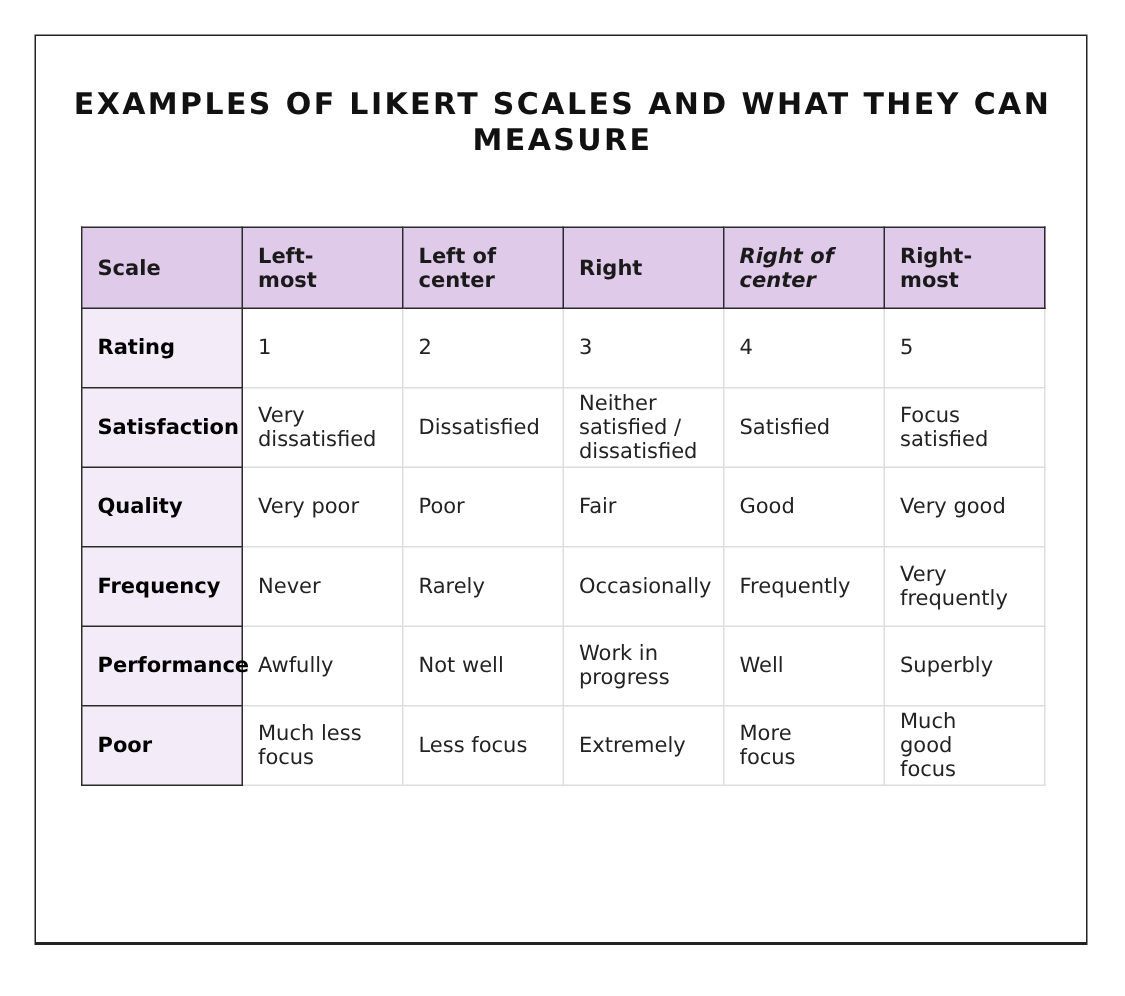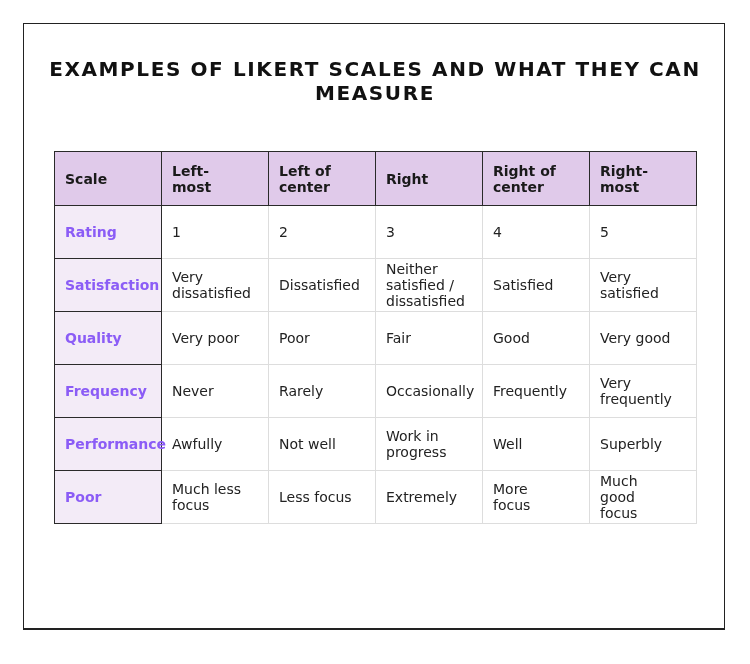--- a/index.html
+++ b/index.html
@@ -22,21 +22,21 @@
   table.likert th, table.likert td {
     height: 53px; box-sizing: border-box; padding: 0 20px 0 10px;
     font-size: 14px; line-height: 16px; vertical-align: middle; text-align: left;
     font-family: "DejaVu Sans", sans-serif;
   }
   table.likert thead th {
     background: #e0caea; border: 1px solid #2a2a2a; font-weight: 600; color: #1a1a1a;
     height: 54px;
   }
   table.likert tbody th {
-    background: #f3ebf7; border: 1px solid #2a2a2a; font-weight: 600; color: #8b5cf6;
+    background: #f3ebf7; border: 1px solid #2a2a2a; font-weight: 600; color: #000000;
   }
   table.likert tbody td {
     background: #ffffff; border: 1px solid #dddddd; font-weight: 400; color: #222;
   }
   table.likert tbody tr td:last-child { border-right: 1px solid #dddddd; }
 </style>
 </head>
 <body>
 
 <div class="frame"></div>
@@ -51,41 +51,41 @@
       <col class="cx">
       <col class="cx">
   </colgroup>
   <thead>
     <tr>
       <th>Scale</th>
       <th>Left-most</th>
       <th>Left of center</th>
       <th>Right</th>
       <th>
-          <span style="display:block;width:70px;">Right of center</span>
+          <span style="display:block;width:70px;font-style:italic;">Right of center</span>
         </th>
       <th>Right-most</th>
     </tr>
   </thead>
   <tbody>
     <tr>
       <th>Rating</th>
       <td>1</td>
       <td>2</td>
       <td>3</td>
       <td>4</td>
       <td>5</td>
     </tr>
     <tr>
       <th>Satisfaction</th>
       <td>Very dissatisfied</td>
       <td>Dissatisfied</td>
       <td>Neither satisfied / dissatisfied</td>
       <td>Satisfied</td>
-      <td>Very satisfied</td>
+      <td>Focus satisfied</td>
     </tr>
     <tr>
       <th>Quality</th>
       <td>Very poor</td>
       <td>Poor</td>
       <td>Fair</td>
       <td>Good</td>
       <td>Very good</td>
     </tr>
     <tr>

